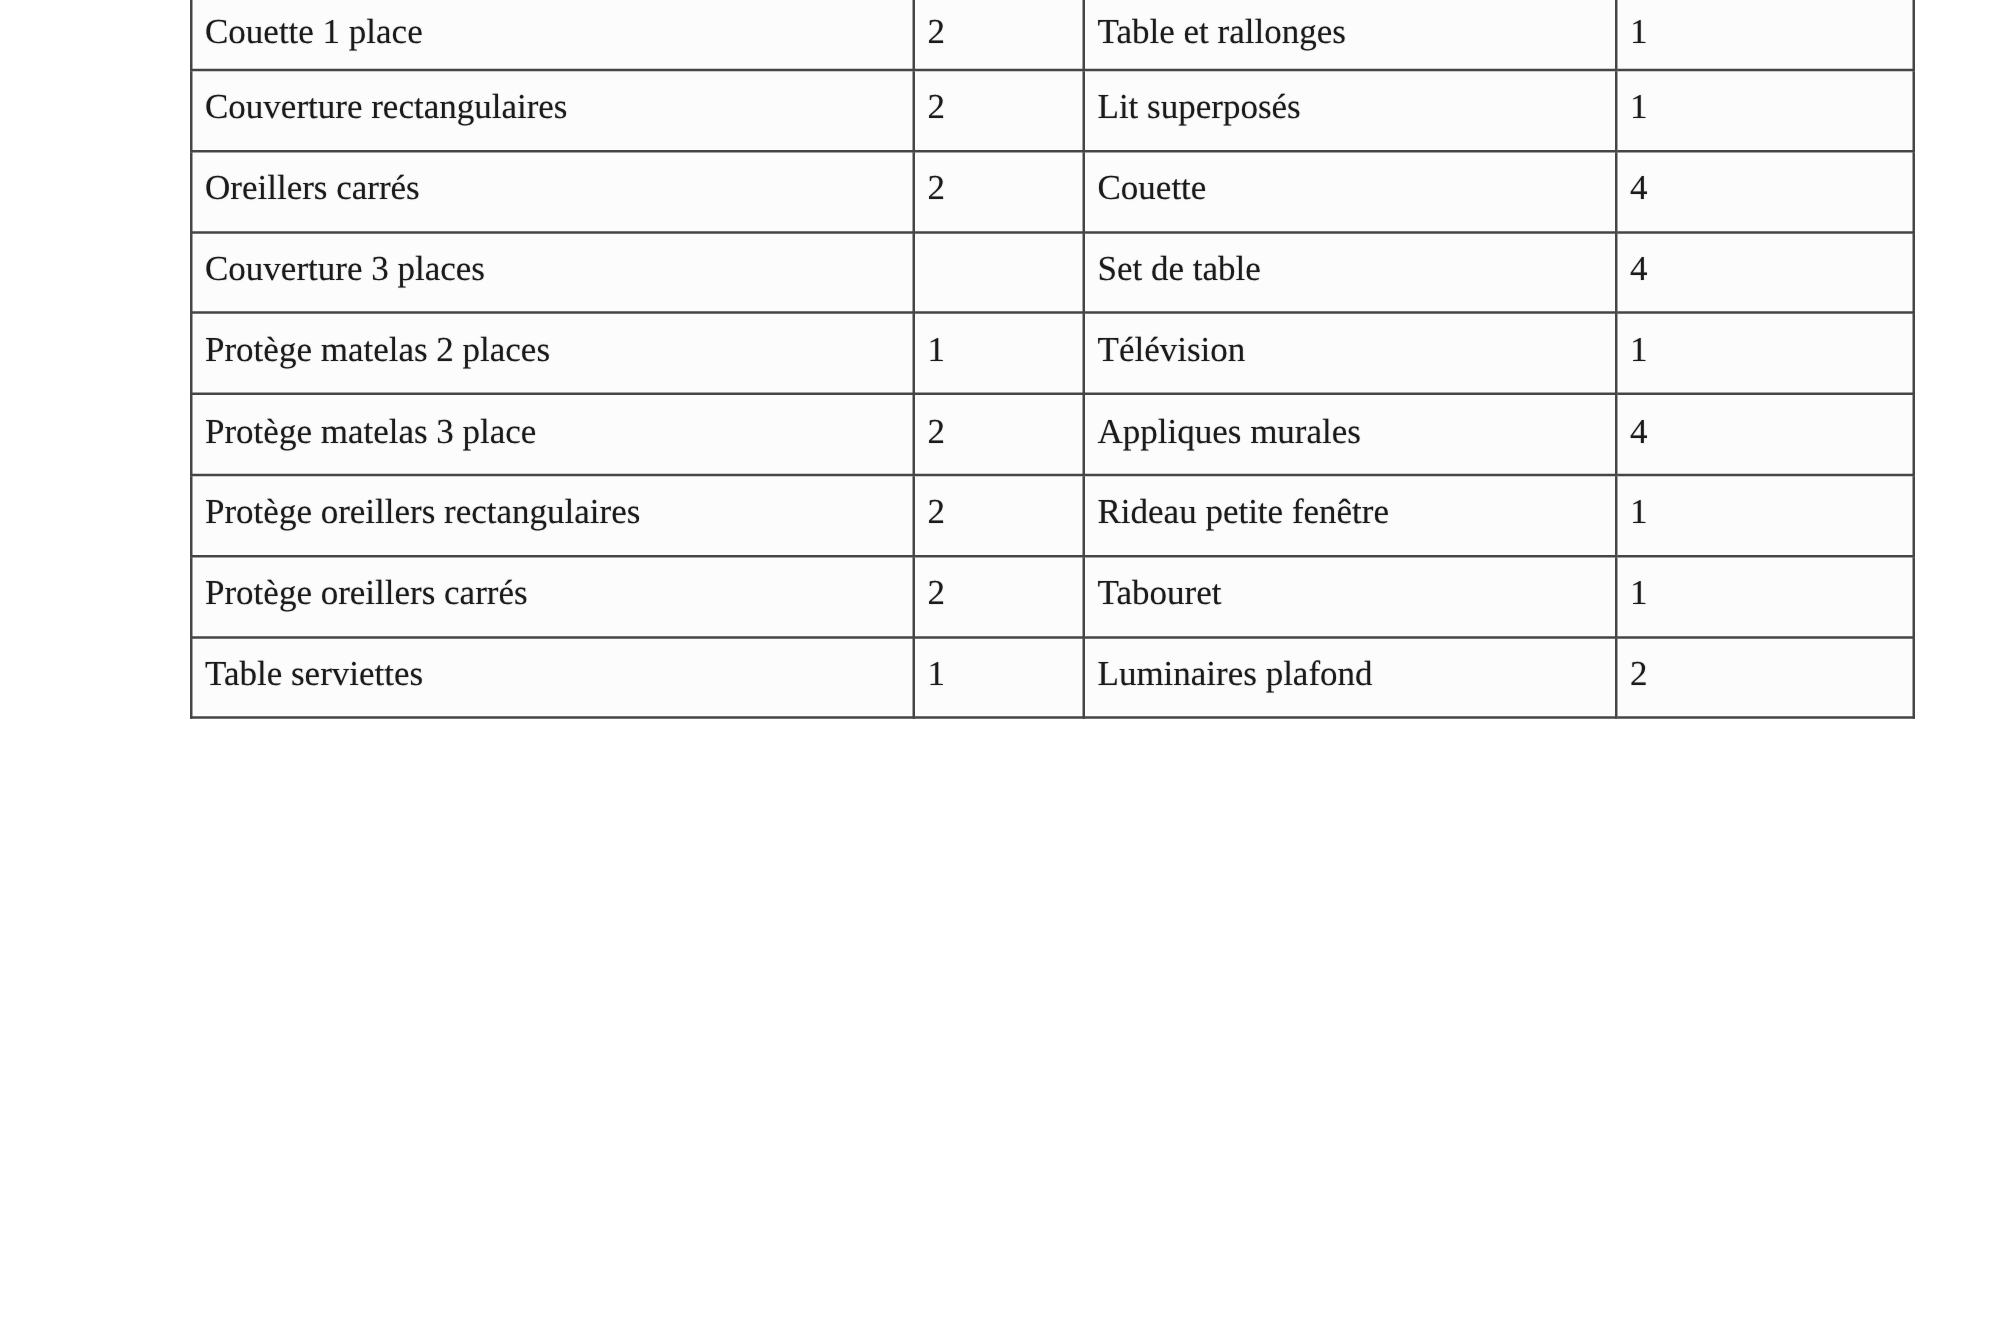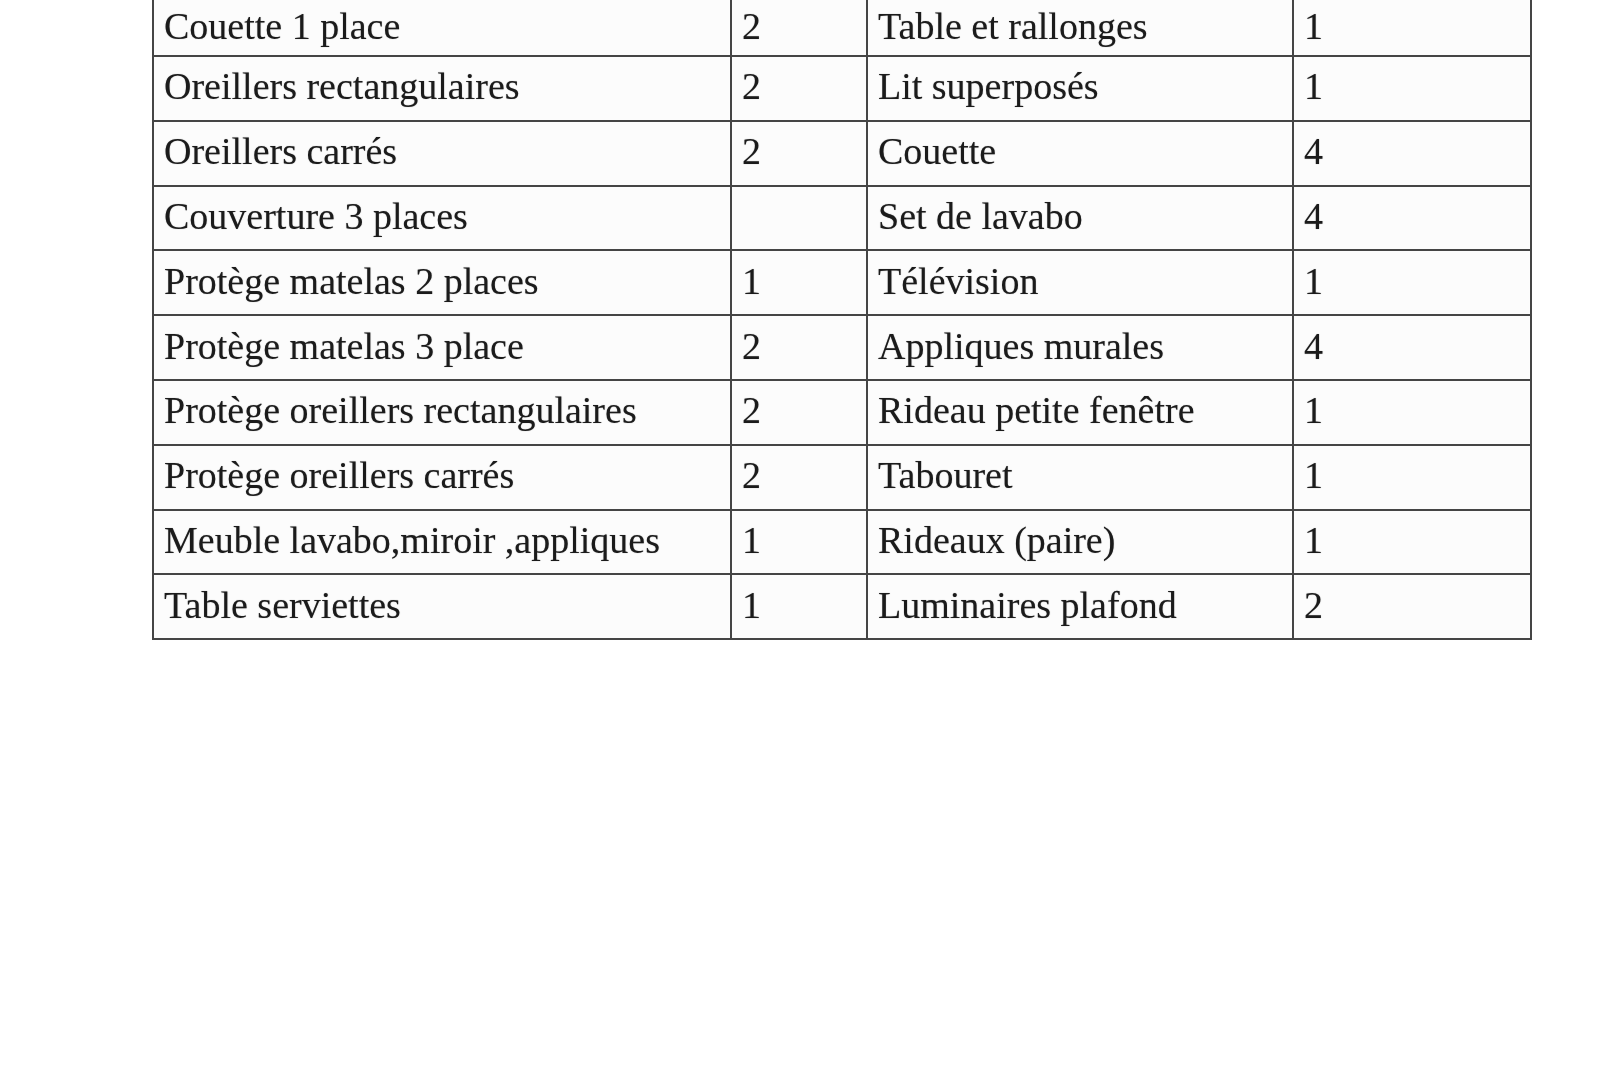--- a/index.html
+++ b/index.html
@@ -22,21 +22,21 @@
     left: 152px;
     top: 0;
     width: 1306px;
     border-collapse: collapse;
     table-layout: fixed;
   }
   table.inv td {
     border: 2px solid var(--border-col, #454545);
     background: var(--cell-bg, #fcfcfc);
     font-family: "Liberation Serif", "DejaVu Serif", serif;
-    font-size: 38px;
+    font-size: 28px;
     line-height: 1;
     color: var(--text-col, #1b1b1b);
     vertical-align: middle;
     padding: 0 6px 4px 10px;
     white-space: nowrap;
     overflow: hidden;
     text-shadow: 0 0 1px rgba(30,30,30,0.45);
   }
   
   td.c0 { width: 560px; }
@@ -54,35 +54,35 @@
 <div class="page">
   <table class="inv">
     <tbody>
         <tr class="first">
           <td class="c0">Couette 1 place</td>
           <td class="c1">2</td>
           <td class="c2">Table et rallonges</td>
           <td class="c3">1</td>
         </tr>
         <tr>
-          <td class="c0">Oreillers rectangulaires</td>
+          <td class="c0">Couverture rectangulaires</td>
           <td class="c1">2</td>
           <td class="c2">Lit superposés</td>
           <td class="c3">1</td>
         </tr>
         <tr>
           <td class="c0">Oreillers carrés</td>
           <td class="c1">2</td>
           <td class="c2">Couette</td>
           <td class="c3">4</td>
         </tr>
         <tr>
           <td class="c0">Couverture 3 places</td>
           <td class="c1"></td>
-          <td class="c2">Set de lavabo</td>
+          <td class="c2">Set de table</td>
           <td class="c3">4</td>
         </tr>
         <tr>
           <td class="c0">Protège matelas 2 places</td>
           <td class="c1">1</td>
           <td class="c2">Télévision</td>
           <td class="c3">1</td>
         </tr>
         <tr>
           <td class="c0">Protège matelas 3 place</td>
@@ -96,26 +96,20 @@
           <td class="c2">Rideau petite fenêtre</td>
           <td class="c3">1</td>
         </tr>
         <tr>
           <td class="c0">Protège oreillers carrés</td>
           <td class="c1">2</td>
           <td class="c2">Tabouret</td>
           <td class="c3">1</td>
         </tr>
         <tr>
-          <td class="c0">Meuble lavabo,miroir ,appliques</td>
-          <td class="c1">1</td>
-          <td class="c2">Rideaux (paire)</td>
-          <td class="c3">1</td>
-        </tr>
-        <tr>
           <td class="c0">Table serviettes</td>
           <td class="c1">1</td>
           <td class="c2">Luminaires plafond</td>
           <td class="c3">2</td>
         </tr>
       </tbody>
   </table>
 </div>
 
 </body></html>

